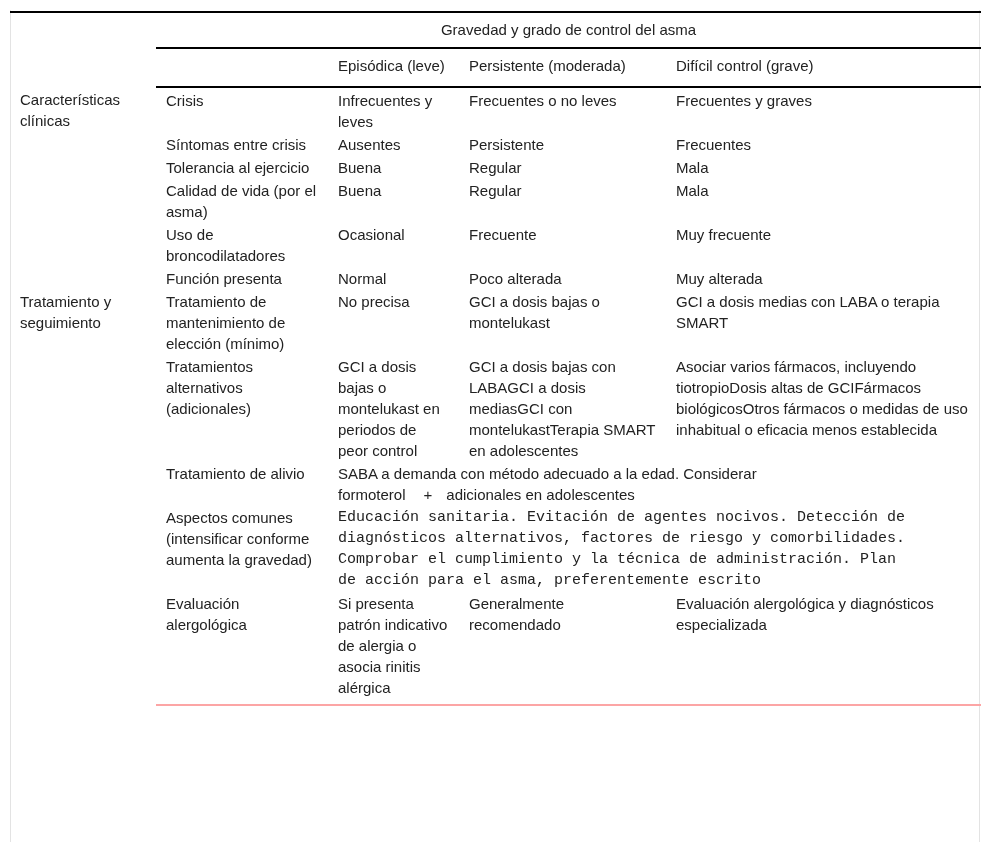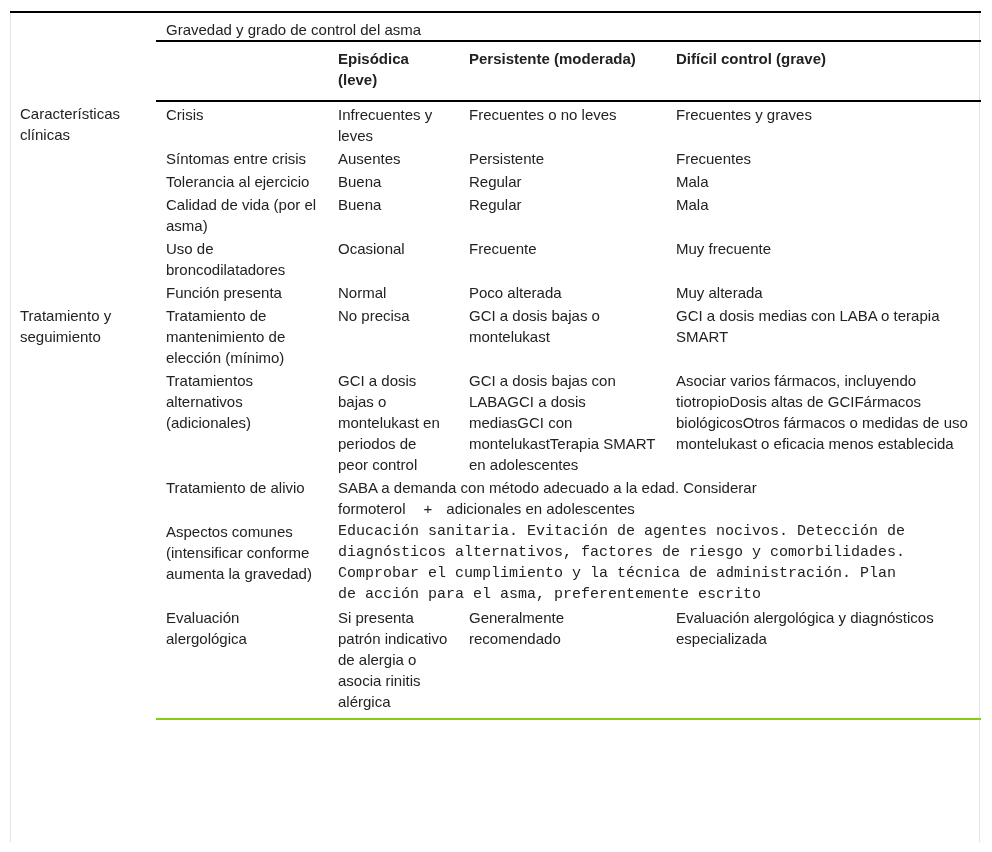--- a/index.html
+++ b/index.html
@@ -5,26 +5,26 @@
   html, body { margin: 0; padding: 0; background: #ffffff; }
   body { width: 992px; height: 852px; position: relative; overflow: hidden;
          font-family: "Liberation Sans", sans-serif; font-size: 15px; color: #222; }
   .frame { position: absolute; left: 10px; top: 10px; width: 970px; height: 832px;
            border-left: 1px solid #e3e3e3; border-right: 1px solid #e3e3e3; box-sizing: border-box; }
   table { position: absolute; left: 10px; top: 11px; width: 971px; border-collapse: collapse; table-layout: fixed; }
   td, th { vertical-align: top; text-align: left; font-weight: normal; padding: 0 10px 0 10px; line-height: 21px; }
   col.c0 { width: 146px; } col.c1 { width: 172px; } col.c2 { width: 131px; }
   col.c3 { width: 207px; } col.c4 { width: 315px; }
   tr.top-rule td, tr.top-rule th { border-top: 2px solid #000; }
-  .group-head { padding-top: 6px; border-bottom: 2px solid #000; }
+  .group-head { text-align: center; padding-top: 6px; padding-bottom: 7px; border-bottom: 2px solid #000; }
   .sub-head { padding-top: 6px; padding-bottom: 10px; }
-  tr.head2 th { border-bottom: 2px solid #000; font-weight: bold; }
+  tr.head2 th { border-bottom: 2px solid #000; }
   tr.first-body td { padding-top: 2px; }
   td { padding-bottom: 2px; }
-  tr.last-row td { padding-bottom: 6px; border-bottom: 2px solid #84cc16; }
+  tr.last-row td { padding-bottom: 6px; border-bottom: 2px solid #fca5a5; }
 </style>
 </head>
 <body>
 
 <div class="frame"></div>
 
 <table>
   <colgroup>
       <col class="c0">
       <col class="c1">
@@ -87,21 +87,21 @@
       <td rowspan="5">Tratamiento y seguimiento</td>
       <td>Tratamiento de mantenimiento de elección (mínimo)</td>
       <td>No precisa</td>
       <td>GCI a dosis bajas o montelukast</td>
       <td>GCI a dosis medias con LABA o terapia SMART</td>
     </tr>
     <tr>
       <td>Tratamientos alternativos (adicionales)</td>
       <td>GCI a dosis bajas o montelukast en periodos de peor control</td>
       <td>GCI a dosis bajas con LABAGCI a dosis mediasGCI con montelukastTerapia SMART en adolescentes</td>
-      <td>Asociar varios fármacos, incluyendo tiotropioDosis altas de GCIFármacos biológicosOtros fármacos o medidas de uso montelukast o eficacia menos establecida</td>
+      <td>Asociar varios fármacos, incluyendo tiotropioDosis altas de GCIFármacos biológicosOtros fármacos o medidas de uso inhabitual o eficacia menos establecida</td>
     </tr>
     <tr>
       <td>Tratamiento de alivio</td>
       <td colspan="3"><span>SABA a demanda con método adecuado a la edad. Considerar</span><br><span>formoterol</span><span style="margin:0 14px 0 18px;">+</span><span>adicionales en adolescentes</span></td>
     </tr>
     <tr>
       <td>Aspectos comunes (intensificar conforme aumenta la gravedad)</td>
       <td colspan="3" style="padding-right:60px;font-family:Liberation Mono, monospace;">Educación sanitaria. Evitación de agentes nocivos. Detección de diagnósticos alternativos, factores de riesgo y comorbilidades. Comprobar el cumplimiento y la técnica de administración. Plan de acción para el asma, preferentemente escrito</td>
     </tr>
     <tr class="last-row">

